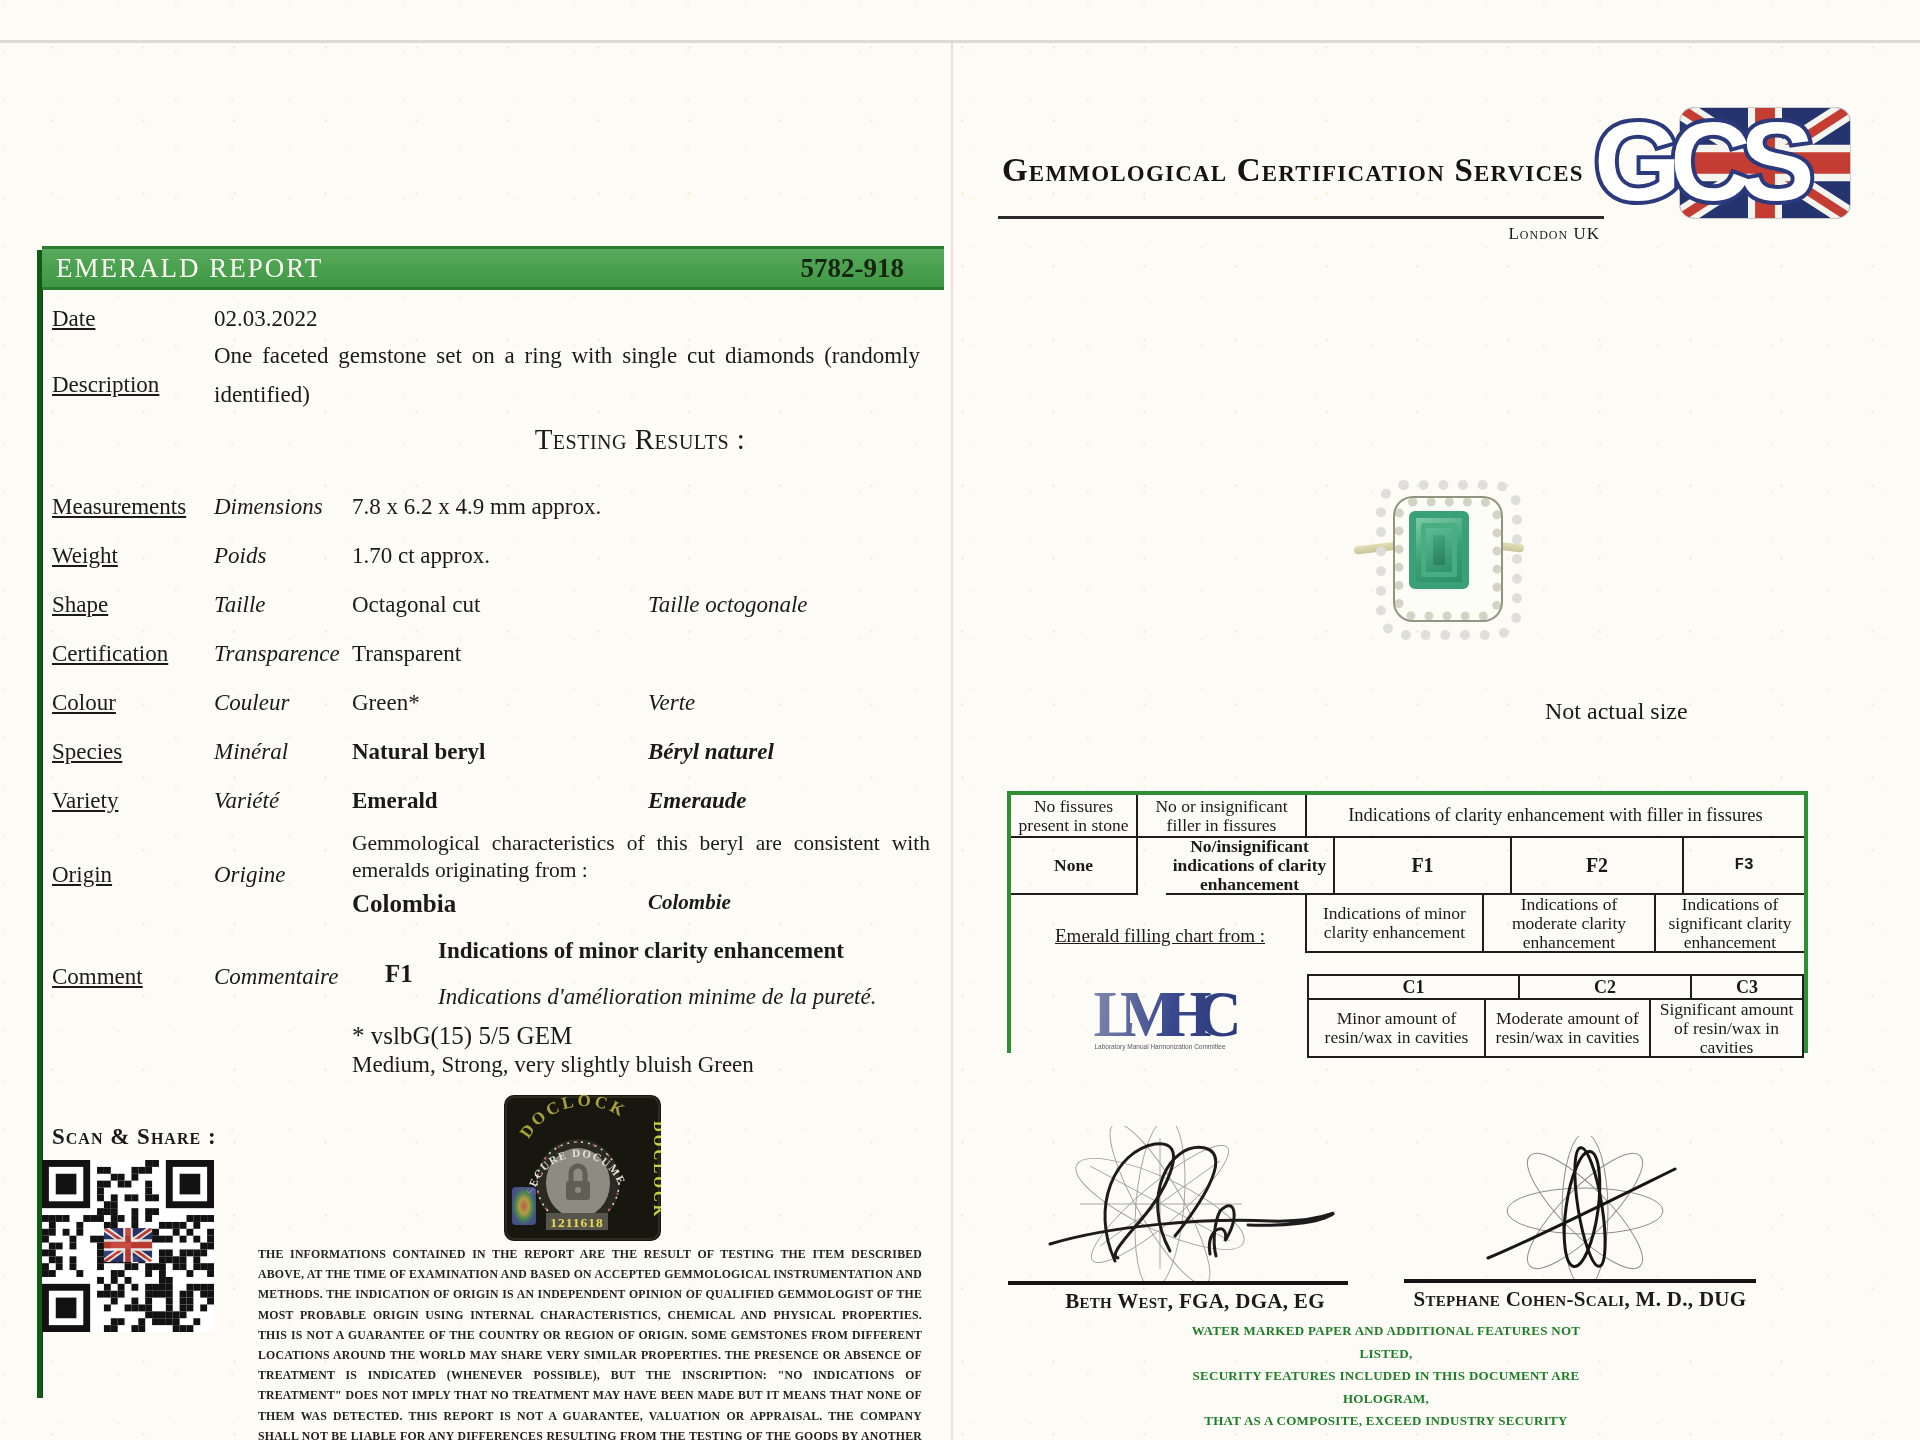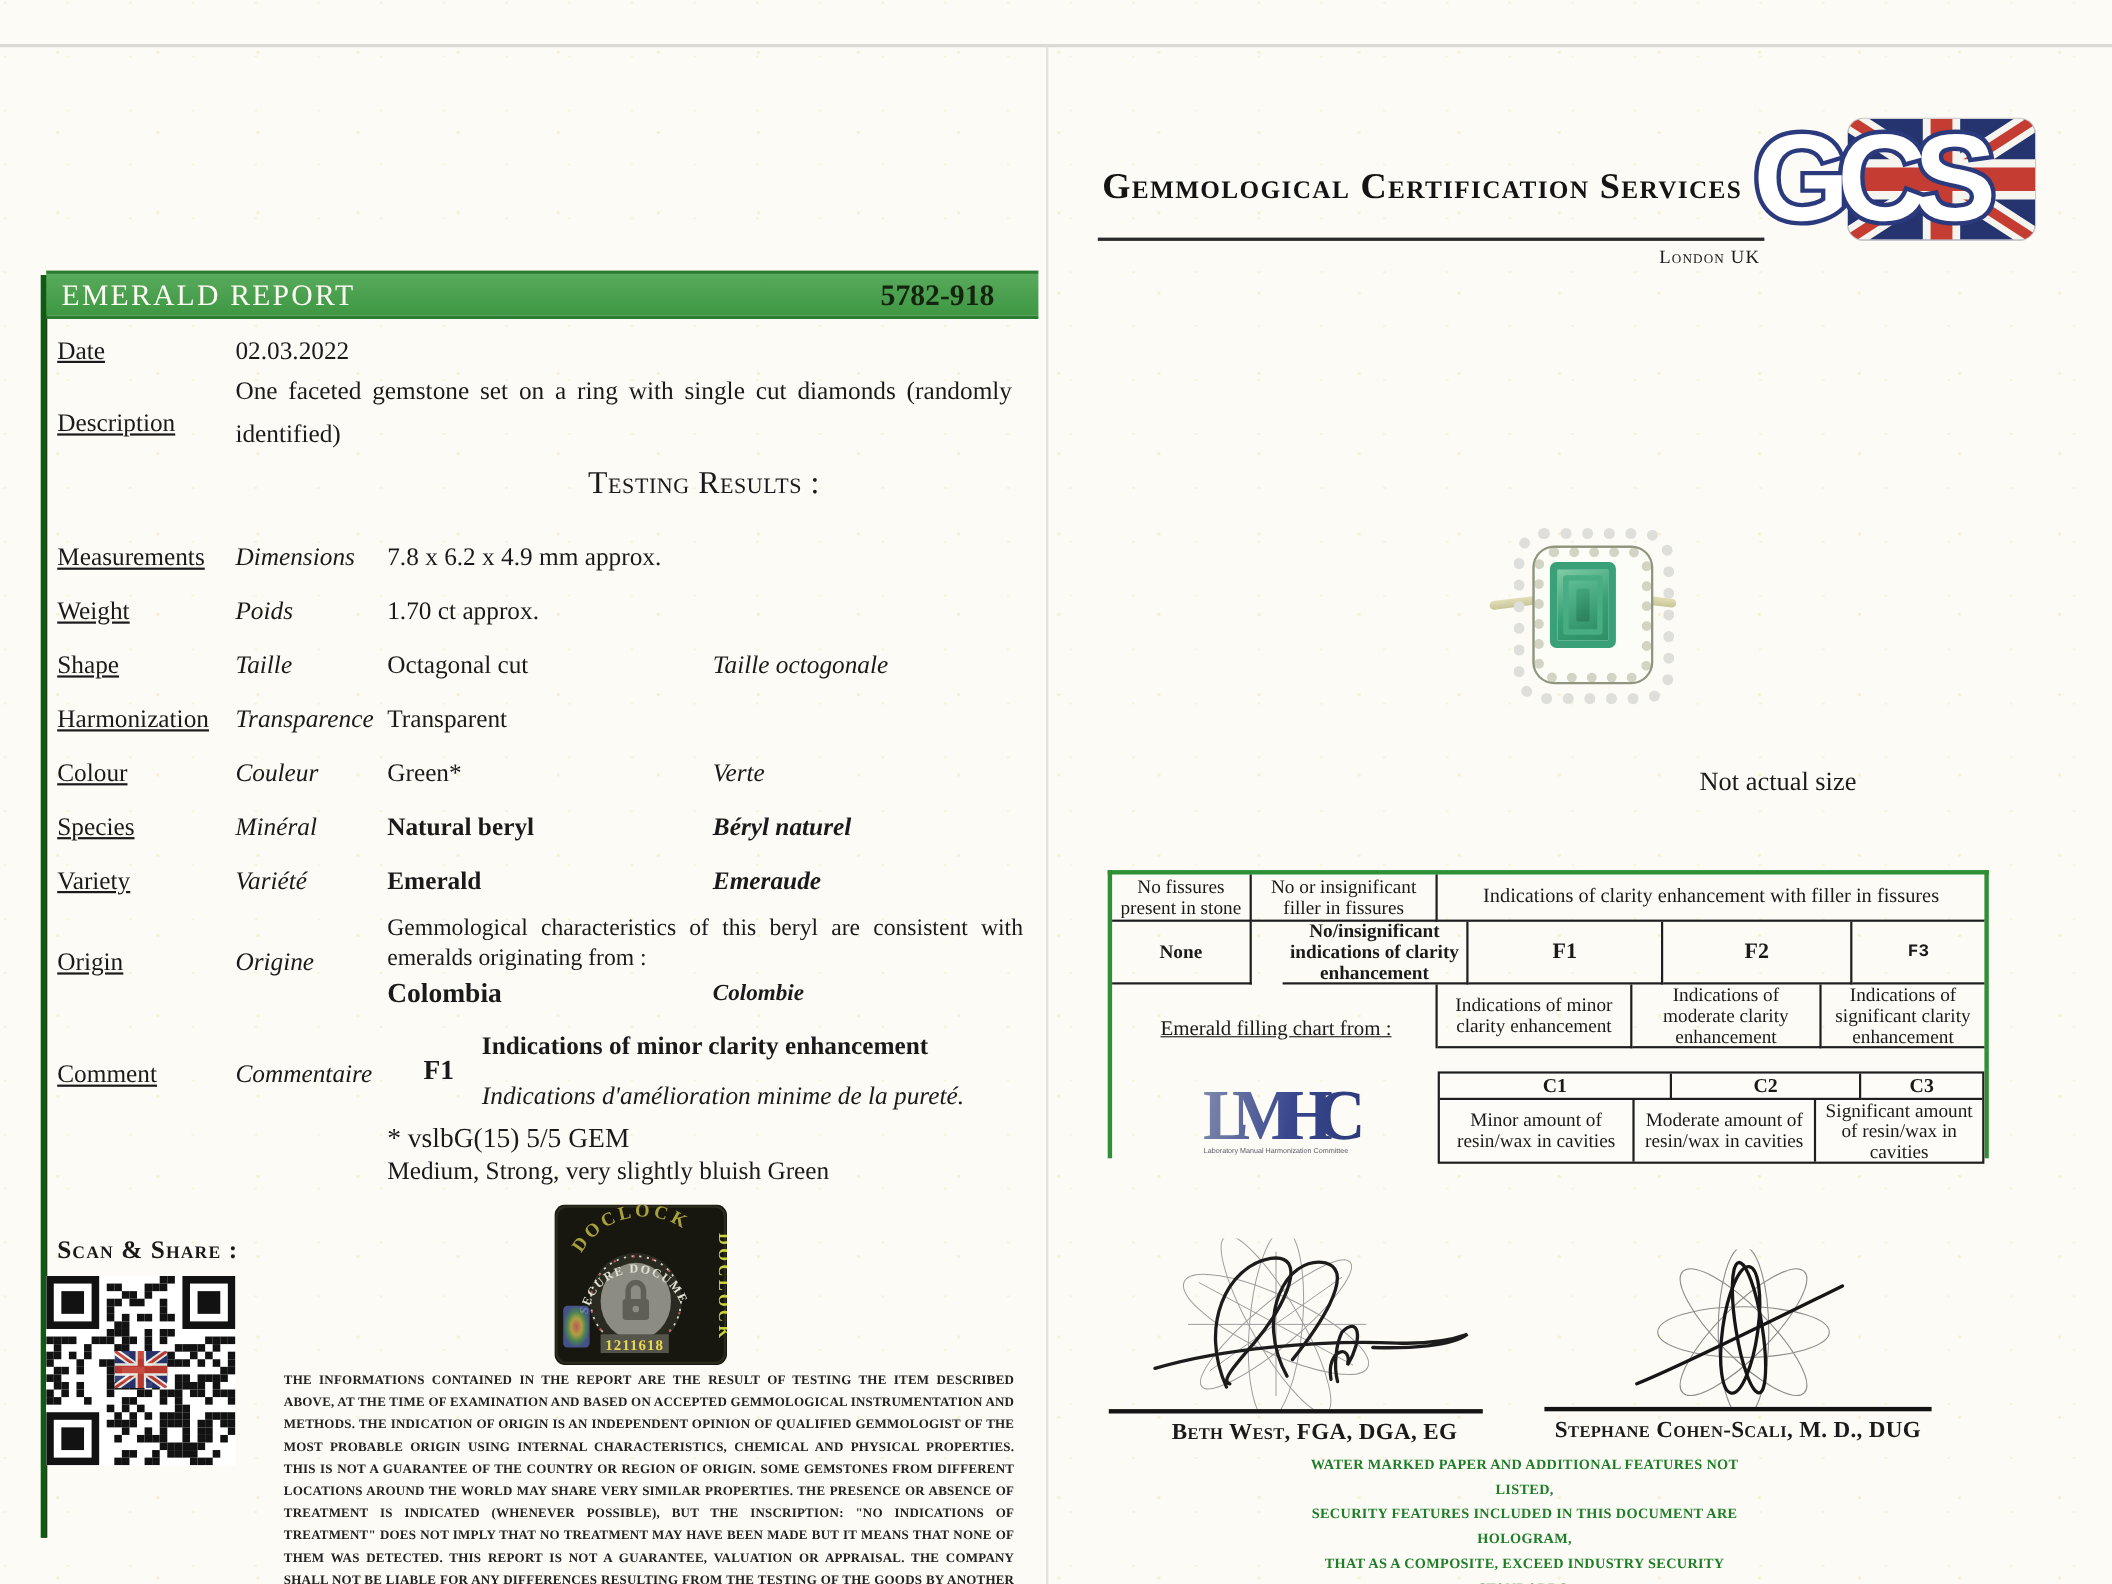--- a/index.html
+++ b/index.html
@@ -119,21 +119,21 @@
 
   <span class="abs lbl" style="left:52px;top:543px;">Weight</span>
   <span class="abs frl" style="left:214px;top:543px;">Poids</span>
   <span class="abs val" style="left:352px;top:543px;">1.70 ct approx.</span>
 
   <span class="abs lbl" style="left:52px;top:592px;">Shape</span>
   <span class="abs frl" style="left:214px;top:592px;">Taille</span>
   <span class="abs val" style="left:352px;top:592px;">Octagonal cut</span>
   <span class="abs frl" style="left:648px;top:592px;">Taille octogonale</span>
 
-  <span class="abs lbl" style="left:52px;top:641px;">Harmonization</span>
+  <span class="abs lbl" style="left:52px;top:641px;">Certification</span>
   <span class="abs frl" style="left:214px;top:641px;">Transparence</span>
   <span class="abs val" style="left:352px;top:641px;">Transparent</span>
 
   <span class="abs lbl" style="left:52px;top:690px;">Colour</span>
   <span class="abs frl" style="left:214px;top:690px;">Couleur</span>
   <span class="abs val" style="left:352px;top:690px;">Green*</span>
   <span class="abs frl" style="left:648px;top:690px;">Verte</span>
 
   <span class="abs lbl" style="left:52px;top:739px;">Species</span>
   <span class="abs frl" style="left:214px;top:739px;">Minéral</span>

